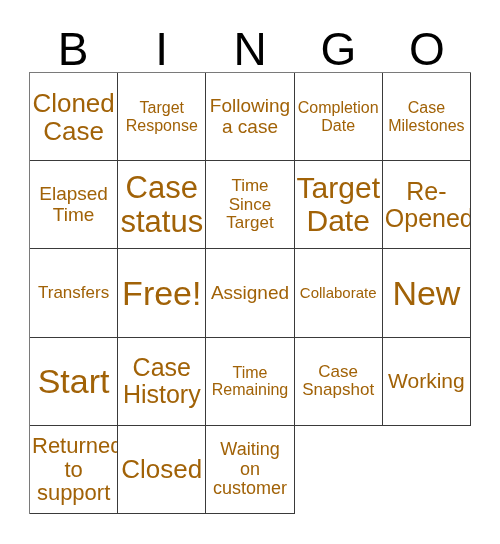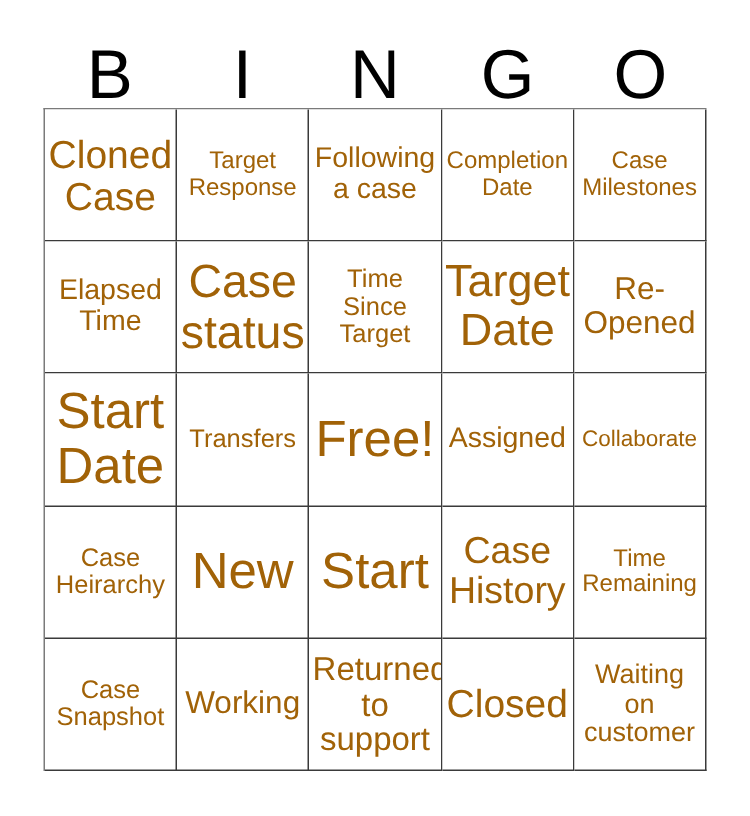--- a/index.html
+++ b/index.html
@@ -118,39 +118,33 @@
       <div class="bingo-cell">
         <span class="cell-text" style="font-size: 31px;">Case status</span>
       </div>
       <div class="bingo-cell">
         <span class="cell-text" style="font-size: 17px;">Time Since Target</span>
       </div>
       <div class="bingo-cell">
         <span class="cell-text" style="font-size: 30px;">Target Date</span>
       </div>
       <div class="bingo-cell">
-        <span class="cell-text" style="font-size: 21px;">Re- Opened</span>
-      </div>
-      <div class="bingo-cell">
-        <span class="cell-text" style="font-size: 34px;">Start Date</span>
+        <span class="cell-text" style="font-size: 25px;">Re- Opened</span>
       </div>
       <div class="bingo-cell">
         <span class="cell-text" style="font-size: 17px;">Transfers</span>
       </div>
       <div class="bingo-cell">
         <span class="cell-text" style="font-size: 34px;">Free!</span>
       </div>
       <div class="bingo-cell">
         <span class="cell-text" style="font-size: 19px;">Assigned</span>
       </div>
       <div class="bingo-cell">
         <span class="cell-text" style="font-size: 15px;">Collaborate</span>
-      </div>
-      <div class="bingo-cell">
-        <span class="cell-text" style="font-size: 17px;">Case Heirarchy</span>
       </div>
       <div class="bingo-cell">
         <span class="cell-text" style="font-size: 34px;">New</span>
       </div>
       <div class="bingo-cell">
         <span class="cell-text" style="font-size: 34px;">Start</span>
       </div>
       <div class="bingo-cell">
         <span class="cell-text" style="font-size: 25px;">Case History</span>
       </div>

